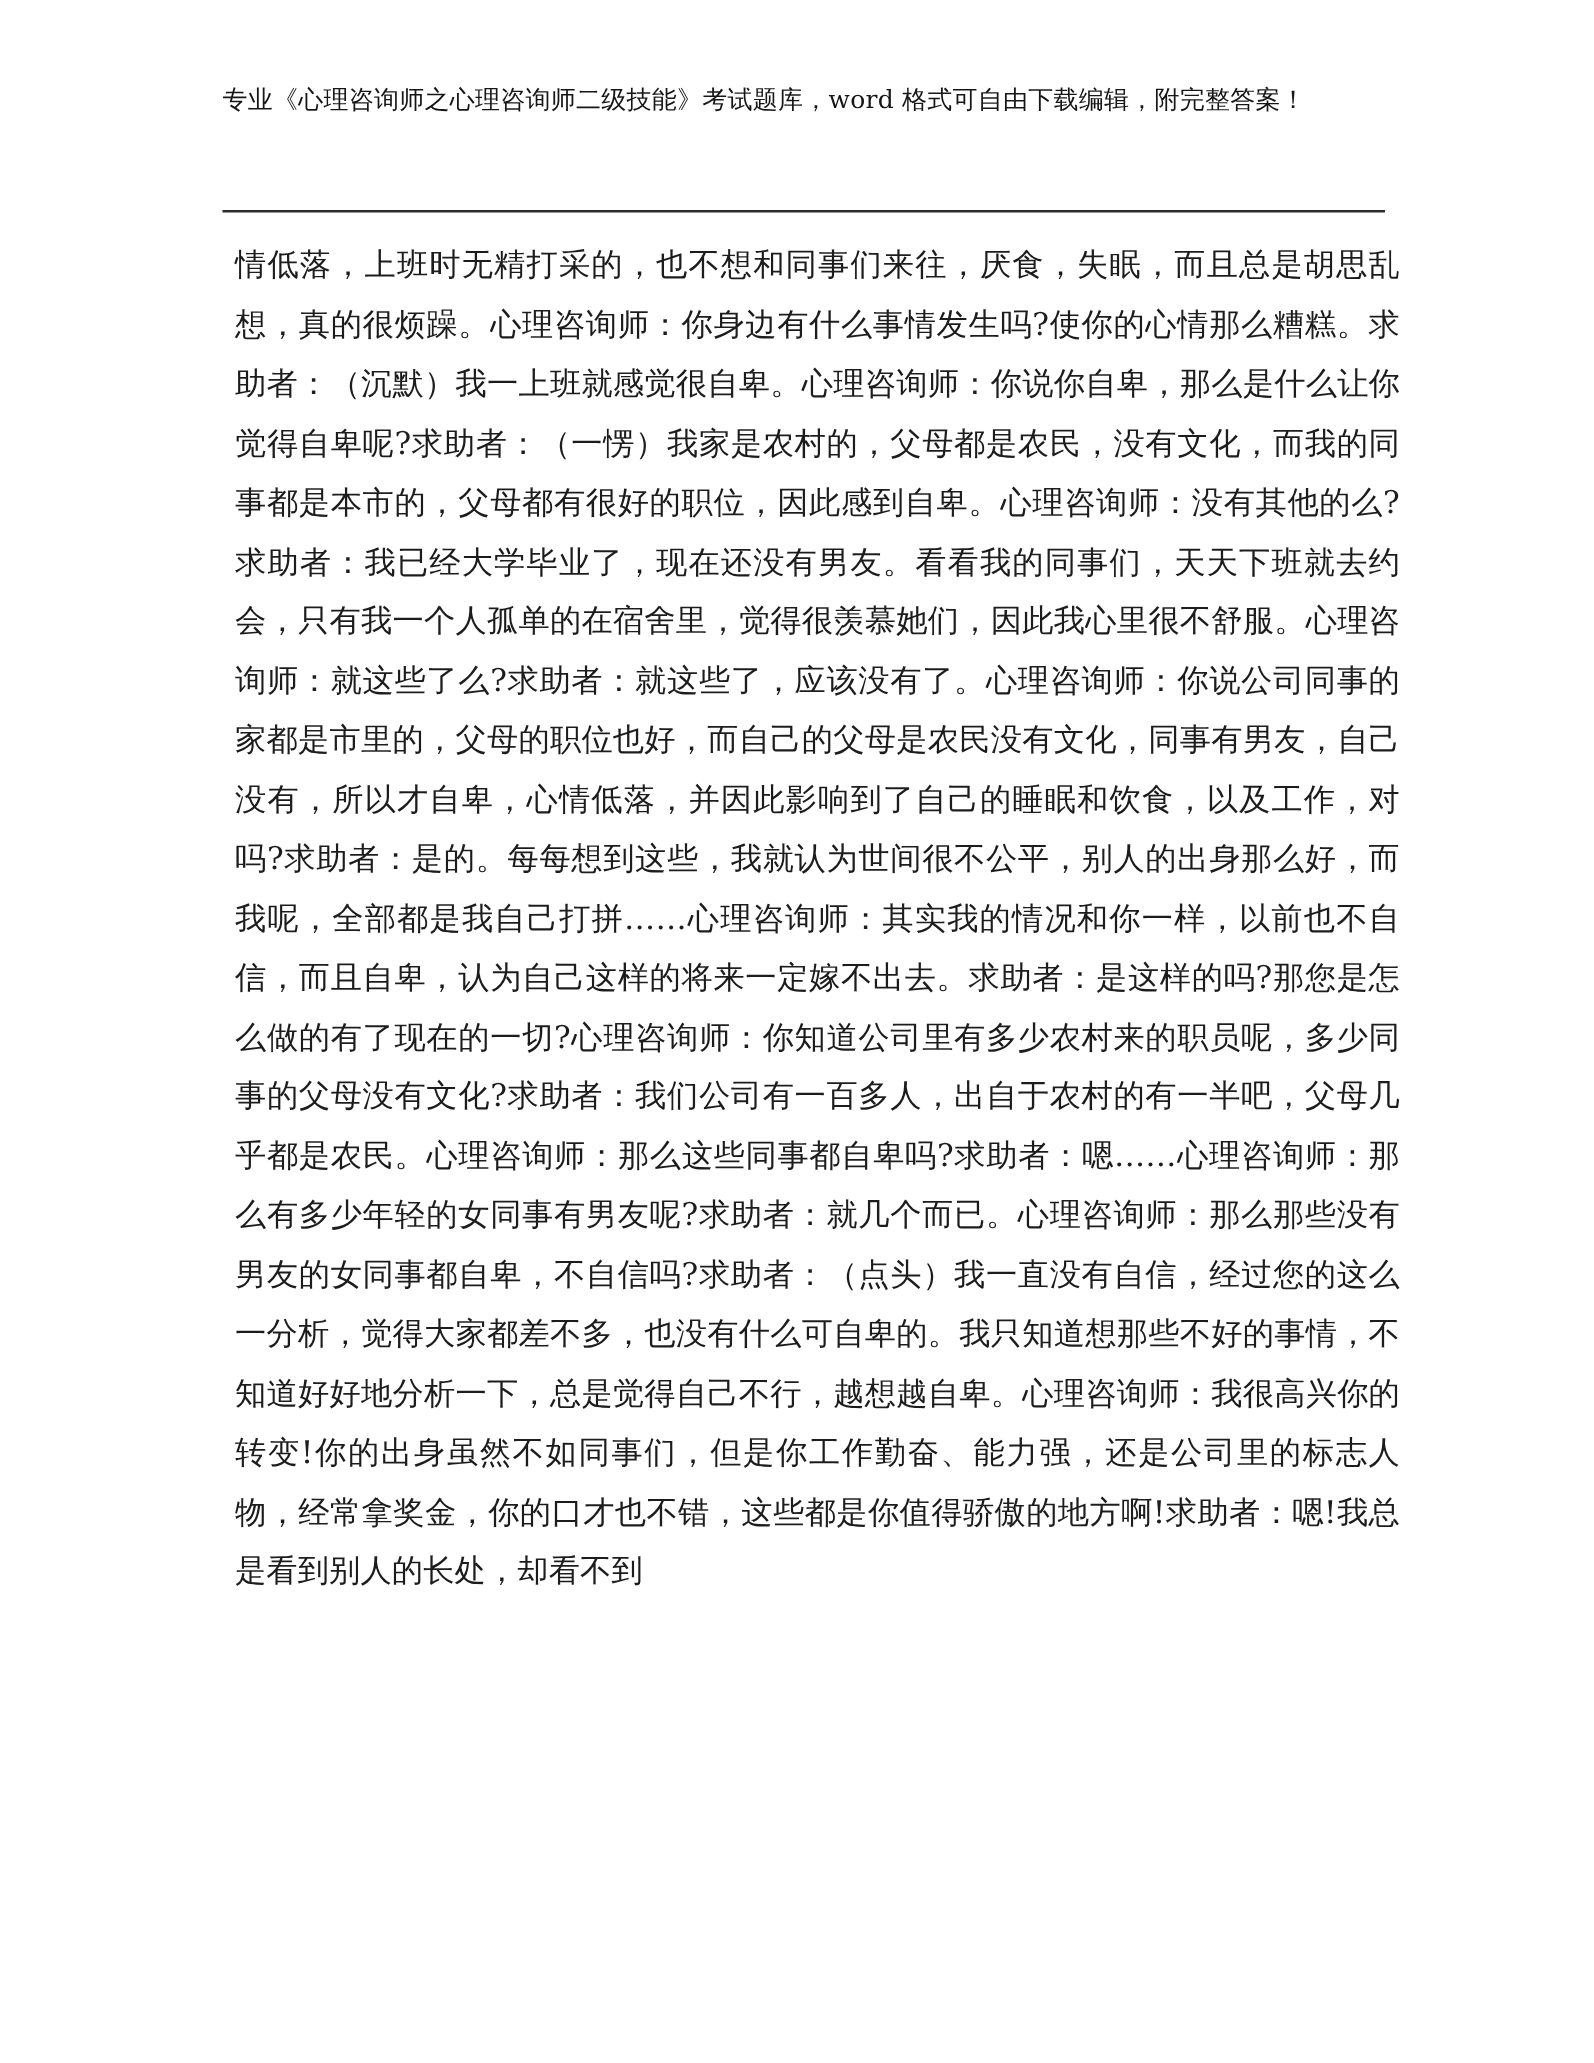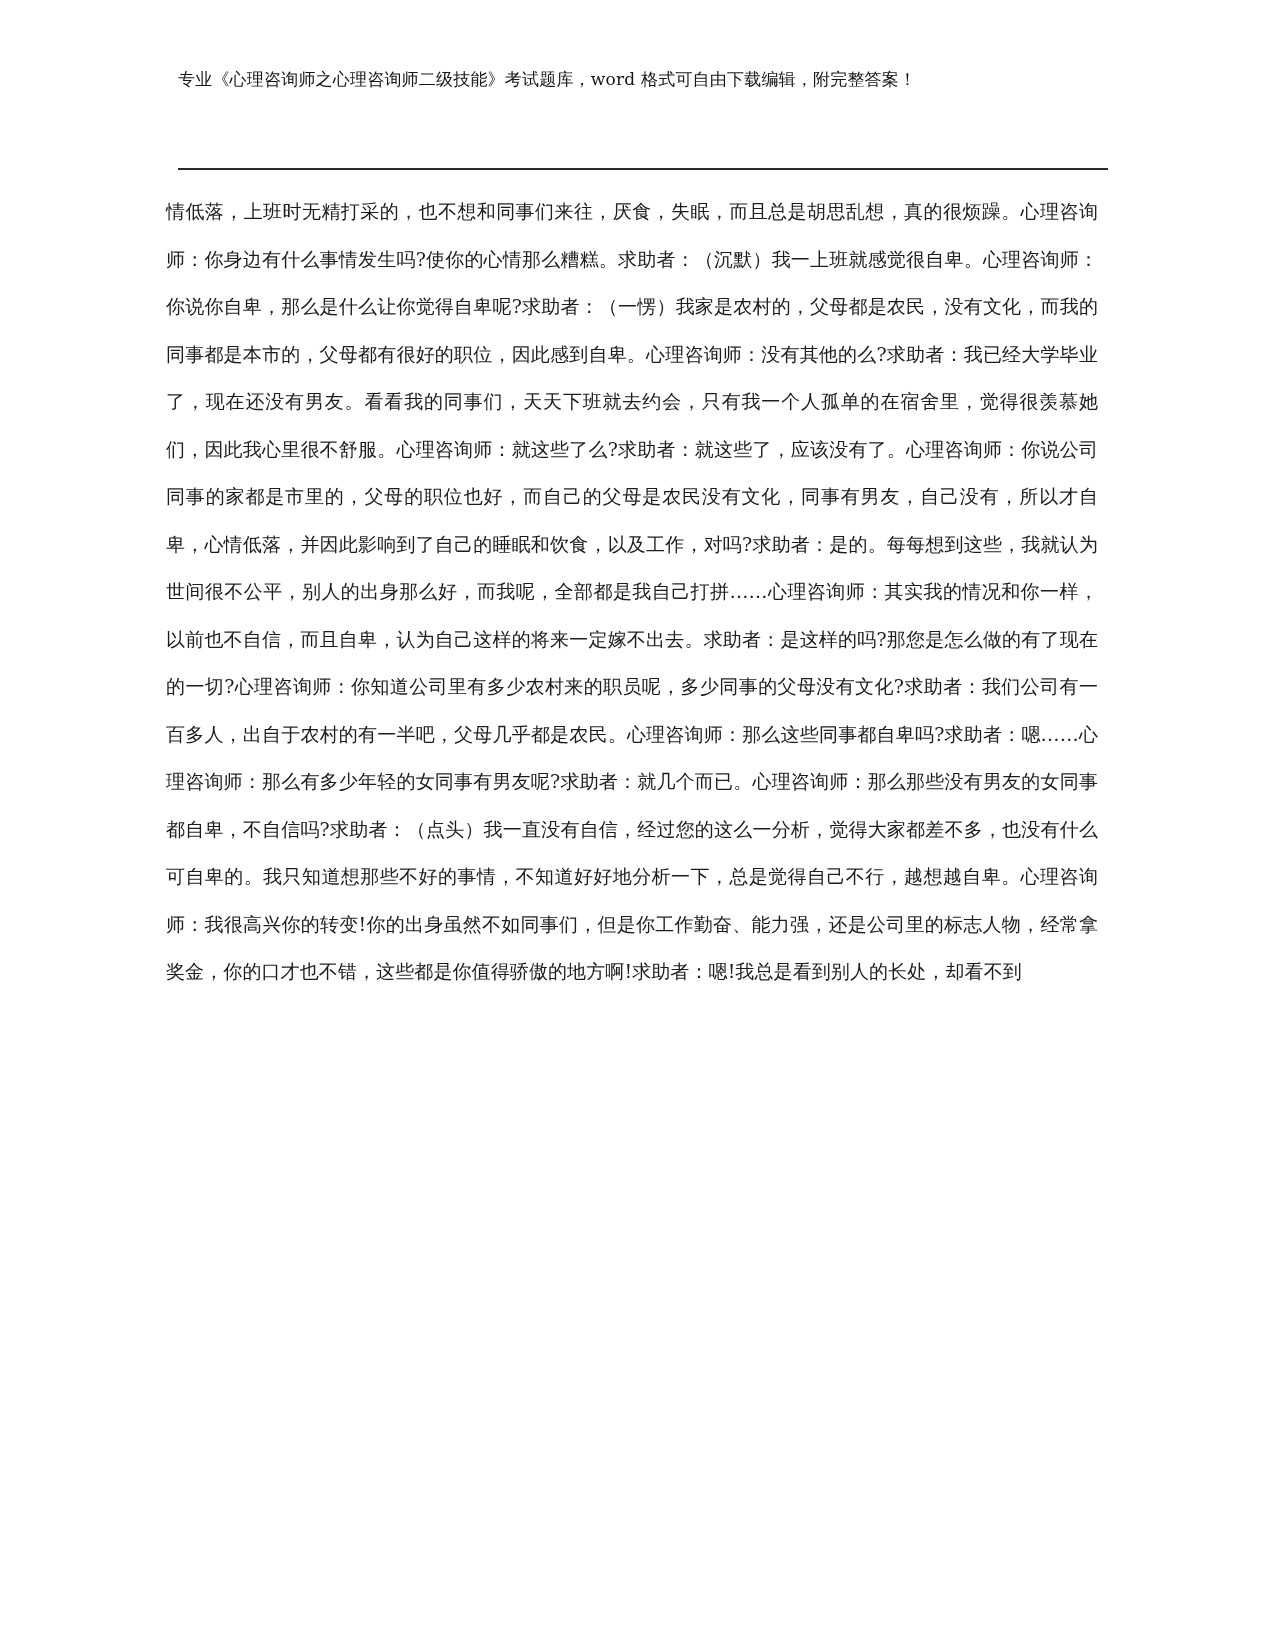--- a/index.html
+++ b/index.html
@@ -15,21 +15,21 @@
     box-sizing: border-box;
     font-family: "DejaVu Serif", "Liberation Serif", serif;
     color: #1a1a1a;
     overflow: hidden;
   }
   .header {
     position: absolute;
     left: 178px;
     top: 62px;
     width: 930px;
-    font-size: 17px;
+    font-size: 20px;
     line-height: 34px;
     letter-spacing: 0.2px;
     color: #161616;
     text-align: justify;
     text-justify: inter-ideograph;
   }
   .rule {
     position: absolute;
     left: 178px;
     top: 168px;
@@ -41,24 +41,24 @@
     content: "";
     position: absolute;
     left: 0;
     top: 2px;
     width: 100%;
     height: 1px;
     background: #ffffff;
   }
   .body-text {
     position: absolute;
-    left: 166px;
+    left: 188px;
     top: 188px;
     width: 932px;
-    font-size: 19px;
+    font-size: 25px;
     line-height: 47.5px;
     color: #1c1c1c;
     text-align: justify;
     text-justify: inter-ideograph;
     text-indent: 0;
     letter-spacing: 0.1px;
     word-break: break-all;
   }
 </style>
 </head>

